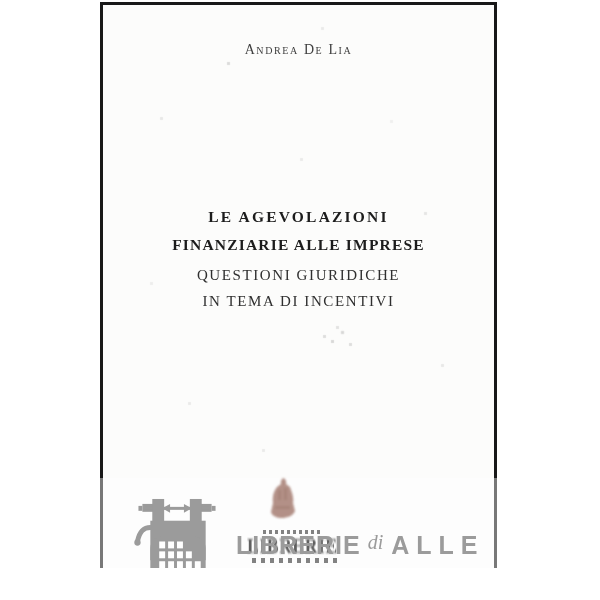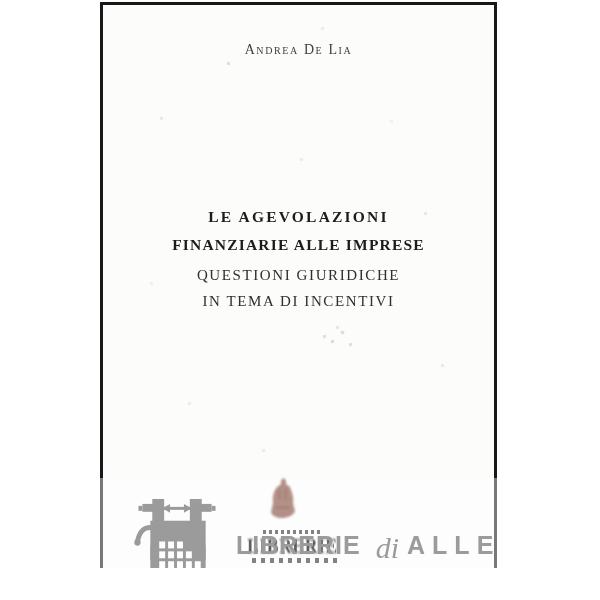--- a/index.html
+++ b/index.html
@@ -39,22 +39,22 @@
         background:rgba(255,255,255,0.42);}
   .typewriter{position:absolute;left:128px;top:497px;width:98px;height:85px;}
   .wm-gray{fill:#9b9b9b;}
   .key{fill:#ffffff;}
 
   .wm-text{position:absolute;left:236px;top:531px;height:30px;white-space:nowrap;
            color:#9b9b9b;}
   .wm-text .big{font-family:"Liberation Sans", sans-serif;font-size:25px;font-weight:bold;
                 letter-spacing:1px;vertical-align:top;}
   .wm-text .roma{letter-spacing:7px;margin-left:8px;}
-  .wm-text .di{font-family:"Liberation Serif", serif;font-style:italic;font-size:30px;
-               margin-left:15px;vertical-align:top;}
+  .wm-text .di{font-family:"Liberation Serif", serif;font-style:italic;font-size:20px;
+               margin-left:7px;vertical-align:top;}
 
   
   .emblem{position:absolute;left:266px;top:476px;width:32px;height:44px;
           filter:blur(1.1px);opacity:.8;}
   .imprint-top{position:absolute;left:263px;top:530px;width:58px;height:4px;
           background:repeating-linear-gradient(90deg,#5a5a5a 0 3px,transparent 3px 6px);
           filter:blur(.5px);opacity:.75;}
   .imprint-main{position:absolute;left:247px;top:534px;width:110px;text-align:left;
           font-family:"Liberation Serif", serif;font-weight:bold;font-size:21px;
           color:#454545;letter-spacing:.5px;transform:scaleX(.85);transform-origin:left;

